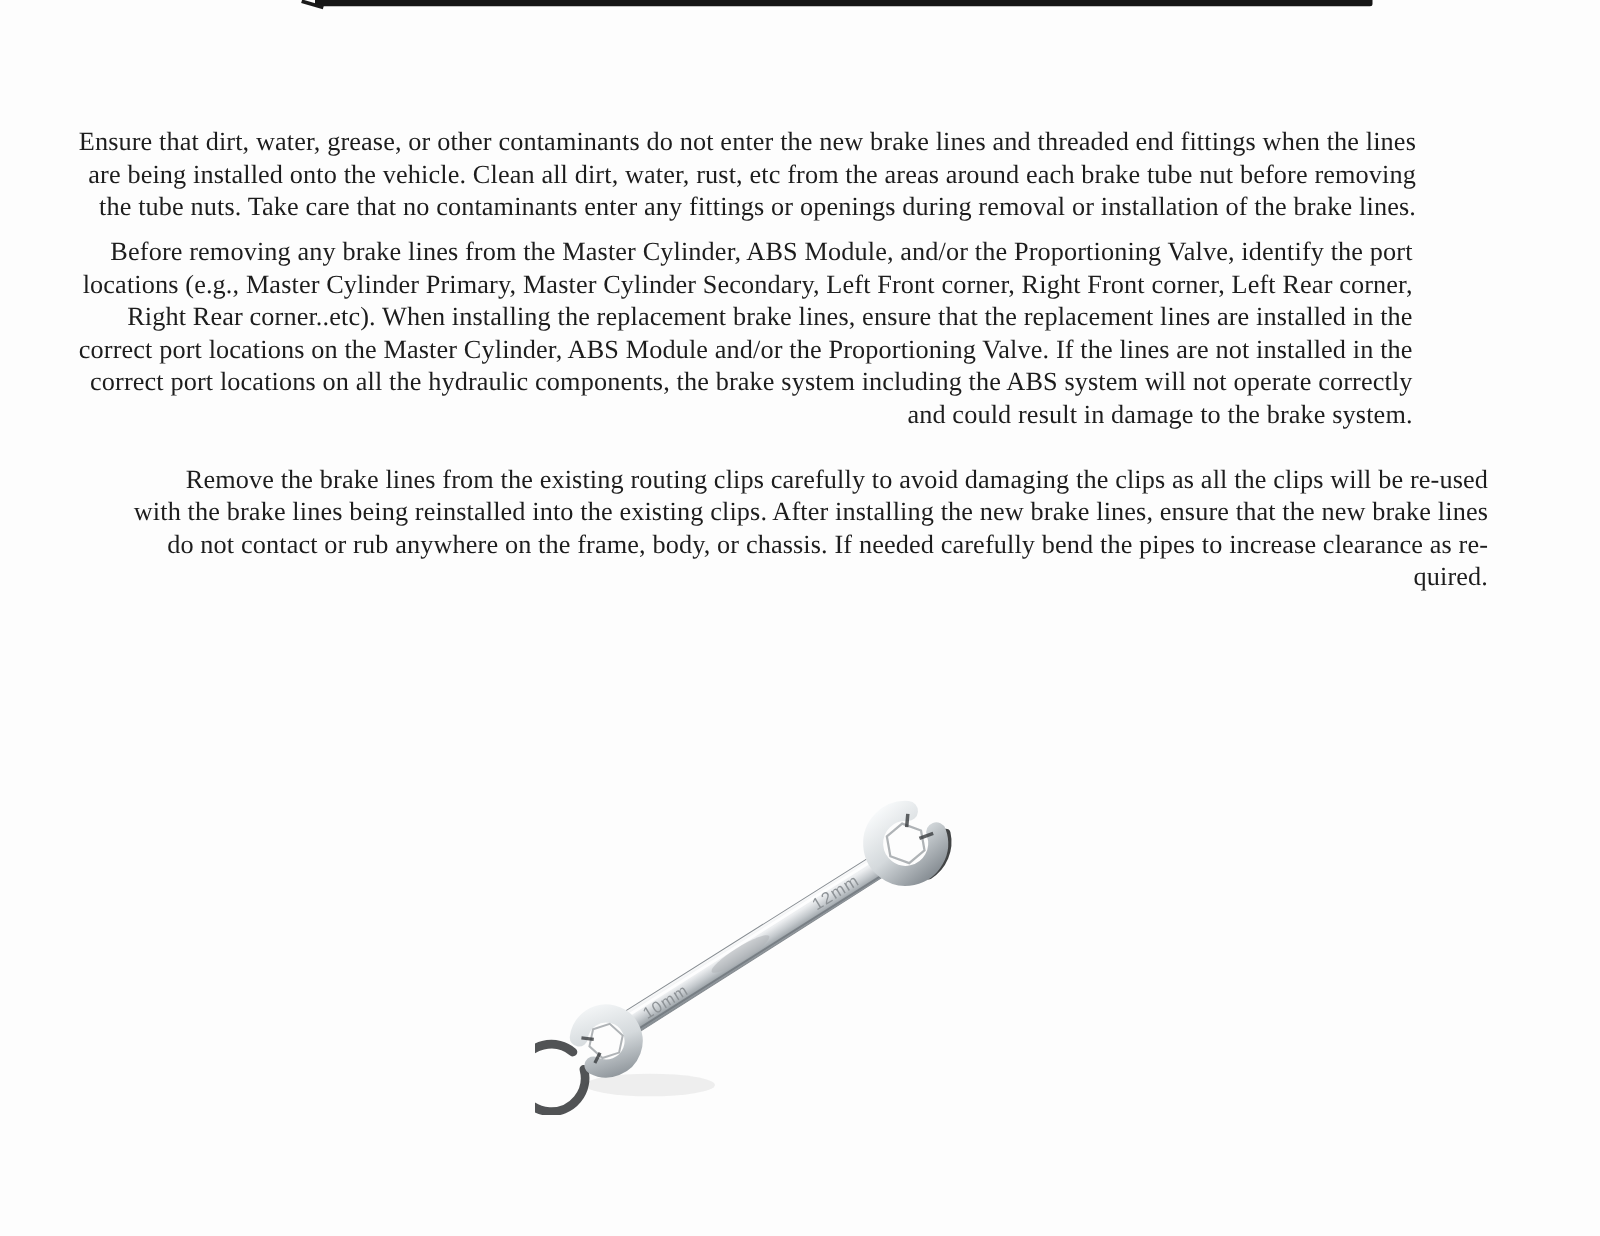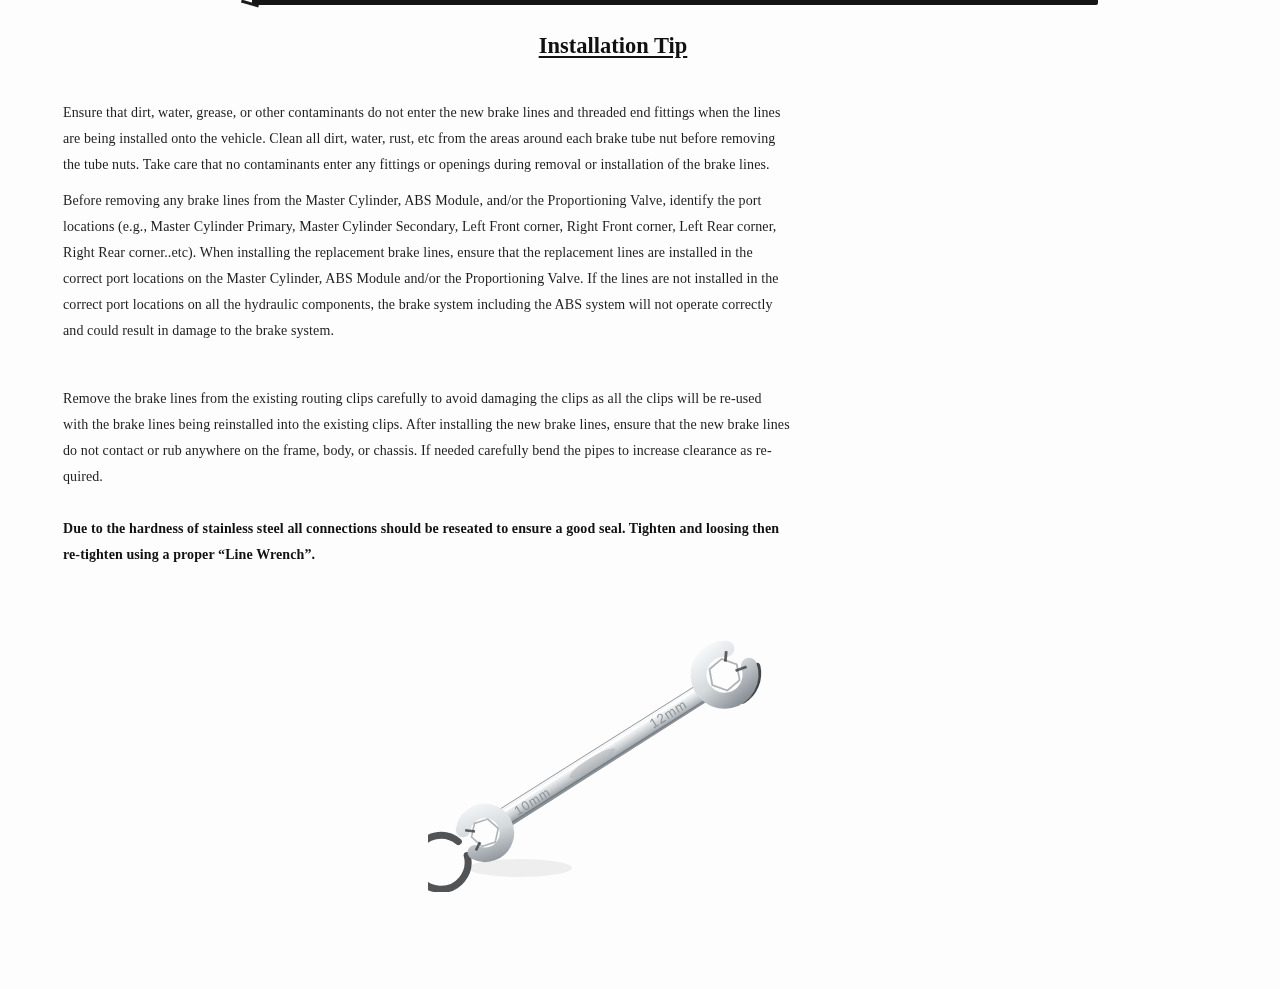--- a/index.html
+++ b/index.html
@@ -41,63 +41,61 @@
     text-decoration: underline;
     text-decoration-thickness: 2px;
     text-underline-offset: 3px;
     color: #111111;
   }
   .para {
     position: absolute;
     left: 63px;
     margin: 0;
     white-space: pre;
-    font-size: 14px;
+    font-size: 21px;
     line-height: 26px;
     letter-spacing: 0.1px;
     color: #1d1d1d;
+    text-align: right;
   }
   .p1 { top: 100px; }
   .p2 { top: 188px; }
-  .p3 { top: 386px; }
+  .p3 { top: 370px; margin-left: 44px; }
   .p4 { top: 516px; font-weight: bold; color: #121212; }
   .figure {
     position: absolute;
     left: 428px; top: 626px;
     width: 354px; height: 266px;
   }
   .figure svg { display: block; width: 100%; height: 100%; }
 </style>
 </head>
 <body>
 
 <div class="page">
 
   <div class="scan-line"></div>
 
-  <h1 class="title">Installation Tip</h1>
 
   <p class="para p1">Ensure that dirt, water, grease, or other contaminants do not enter the new brake lines and threaded end fittings when the lines
 are being installed onto the vehicle. Clean all dirt, water, rust, etc from the areas around each brake tube nut before removing
 the tube nuts. Take care that no contaminants enter any fittings or openings during removal or installation of the brake lines.</p>
 
   <p class="para p2">Before removing any brake lines from the Master Cylinder, ABS Module, and/or the Proportioning Valve, identify the port
 locations (e.g., Master Cylinder Primary, Master Cylinder Secondary, Left Front corner, Right Front corner, Left Rear corner,
 Right Rear corner..etc). When installing the replacement brake lines, ensure that the replacement lines are installed in the
 correct port locations on the Master Cylinder, ABS Module and/or the Proportioning Valve. If the lines are not installed in the
 correct port locations on all the hydraulic components, the brake system including the ABS system will not operate correctly
 and could result in damage to the brake system.</p>
 
   <p class="para p3">Remove the brake lines from the existing routing clips carefully to avoid damaging the clips as all the clips will be re-used
 with the brake lines being reinstalled into the existing clips. After installing the new brake lines, ensure that the new brake lines
 do not contact or rub anywhere on the frame, body, or chassis. If needed carefully bend the pipes to increase clearance as re-
 quired.</p>
 
-  <p class="para p4">Due to the hardness of stainless steel all connections should be reseated to ensure a good seal. Tighten and loosing then
-re-tighten using a proper “Line Wrench”.</p>
 
   <div class="figure">
     <svg viewBox="0 0 354 266" xmlns="http://www.w3.org/2000/svg">
       <defs>
         <linearGradient id="shaftGrad" x1="0" y1="-12" x2="0" y2="12" gradientUnits="userSpaceOnUse">
           <stop offset="0" stop-color="#ffffff"></stop>
           <stop offset="0.35" stop-color="#eceef0"></stop>
           <stop offset="0.62" stop-color="#c3c8cc"></stop>
           <stop offset="0.85" stop-color="#9aa1a6"></stop>
           <stop offset="1" stop-color="#767d83"></stop>

